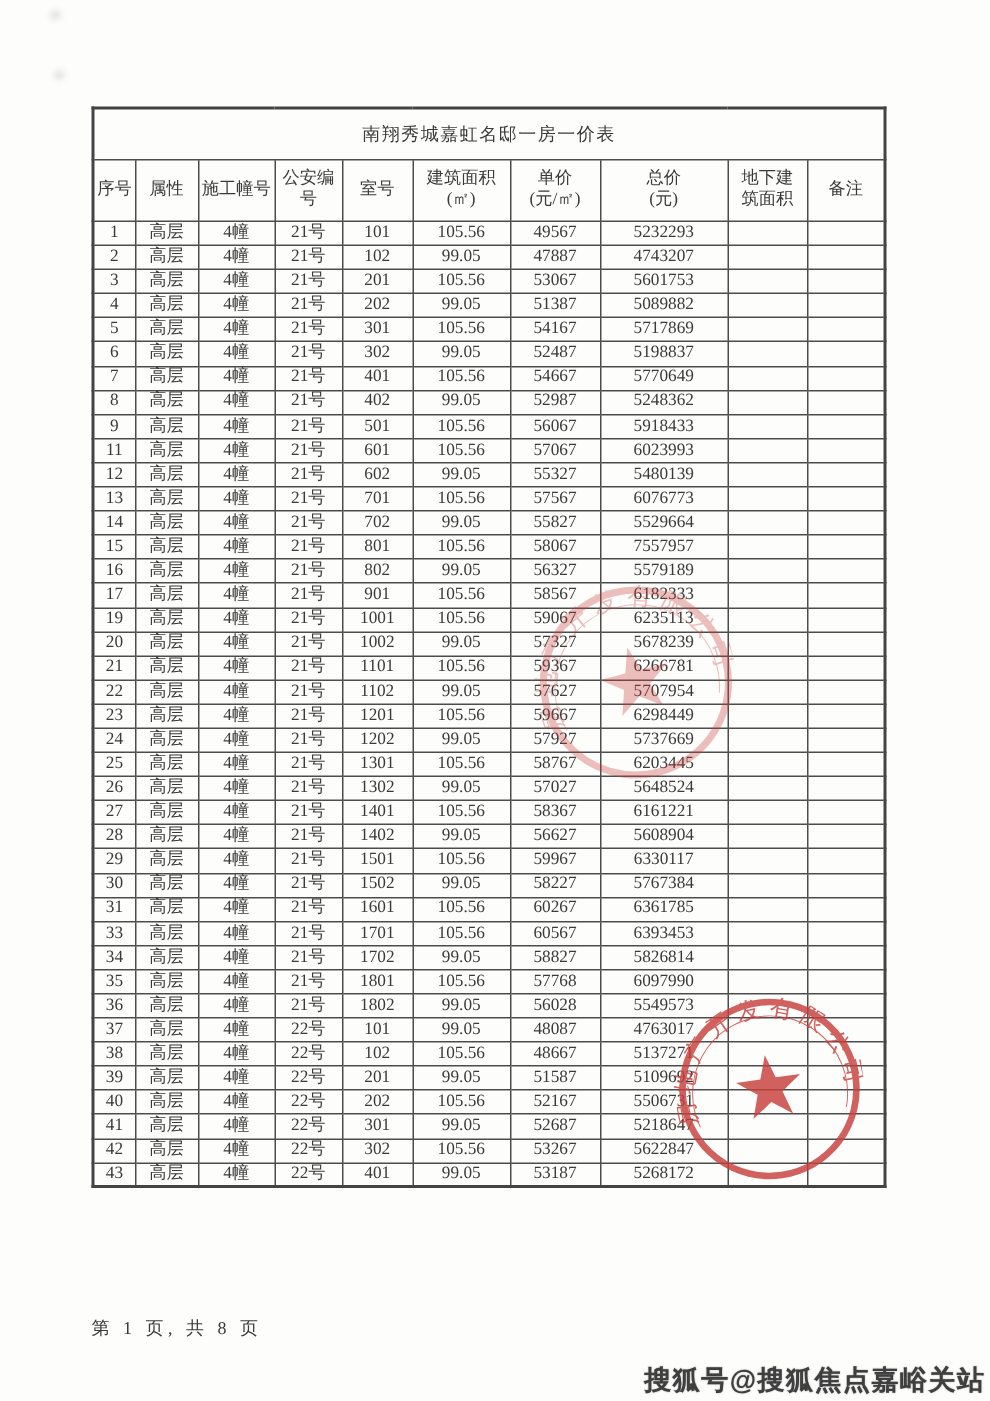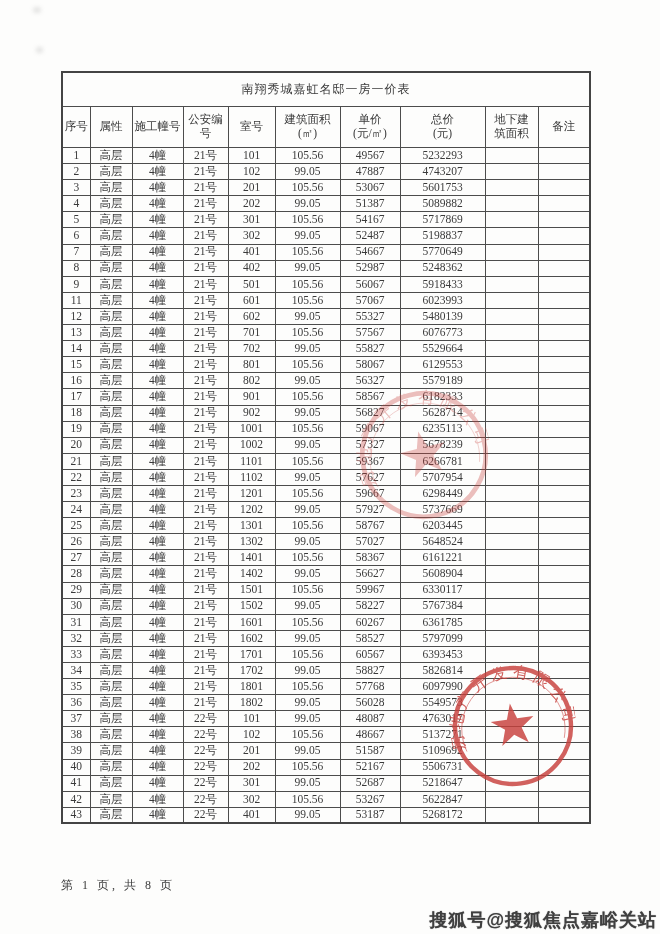--- a/index.html
+++ b/index.html
@@ -297,21 +297,21 @@
           <td></td>
         </tr>
         <tr>
           <td>15</td>
           <td>高层</td>
           <td>4幢</td>
           <td>21号</td>
           <td>801</td>
           <td>105.56</td>
           <td>58067</td>
-          <td>6129553</td>
+          <td>7557957</td>
           <td></td>
           <td></td>
         </tr>
         <tr>
           <td>16</td>
           <td>高层</td>
           <td>4幢</td>
           <td>21号</td>
           <td>802</td>
           <td>99.05</td>
@@ -326,32 +326,20 @@
           <td>4幢</td>
           <td>21号</td>
           <td>901</td>
           <td>105.56</td>
           <td>58567</td>
           <td>6182333</td>
           <td></td>
           <td></td>
         </tr>
         <tr>
-          <td>18</td>
-          <td>高层</td>
-          <td>4幢</td>
-          <td>21号</td>
-          <td>902</td>
-          <td>99.05</td>
-          <td>56827</td>
-          <td>5628714</td>
-          <td></td>
-          <td></td>
-        </tr>
-        <tr>
           <td>19</td>
           <td>高层</td>
           <td>4幢</td>
           <td>21号</td>
           <td>1001</td>
           <td>105.56</td>
           <td>59067</td>
           <td>6235113</td>
           <td></td>
           <td></td>
@@ -490,32 +478,20 @@
         </tr>
         <tr>
           <td>31</td>
           <td>高层</td>
           <td>4幢</td>
           <td>21号</td>
           <td>1601</td>
           <td>105.56</td>
           <td>60267</td>
           <td>6361785</td>
-          <td></td>
-          <td></td>
-        </tr>
-        <tr>
-          <td>32</td>
-          <td>高层</td>
-          <td>4幢</td>
-          <td>21号</td>
-          <td>1602</td>
-          <td>99.05</td>
-          <td>58527</td>
-          <td>5797099</td>
           <td></td>
           <td></td>
         </tr>
         <tr>
           <td>33</td>
           <td>高层</td>
           <td>4幢</td>
           <td>21号</td>
           <td>1701</td>
           <td>105.56</td>

